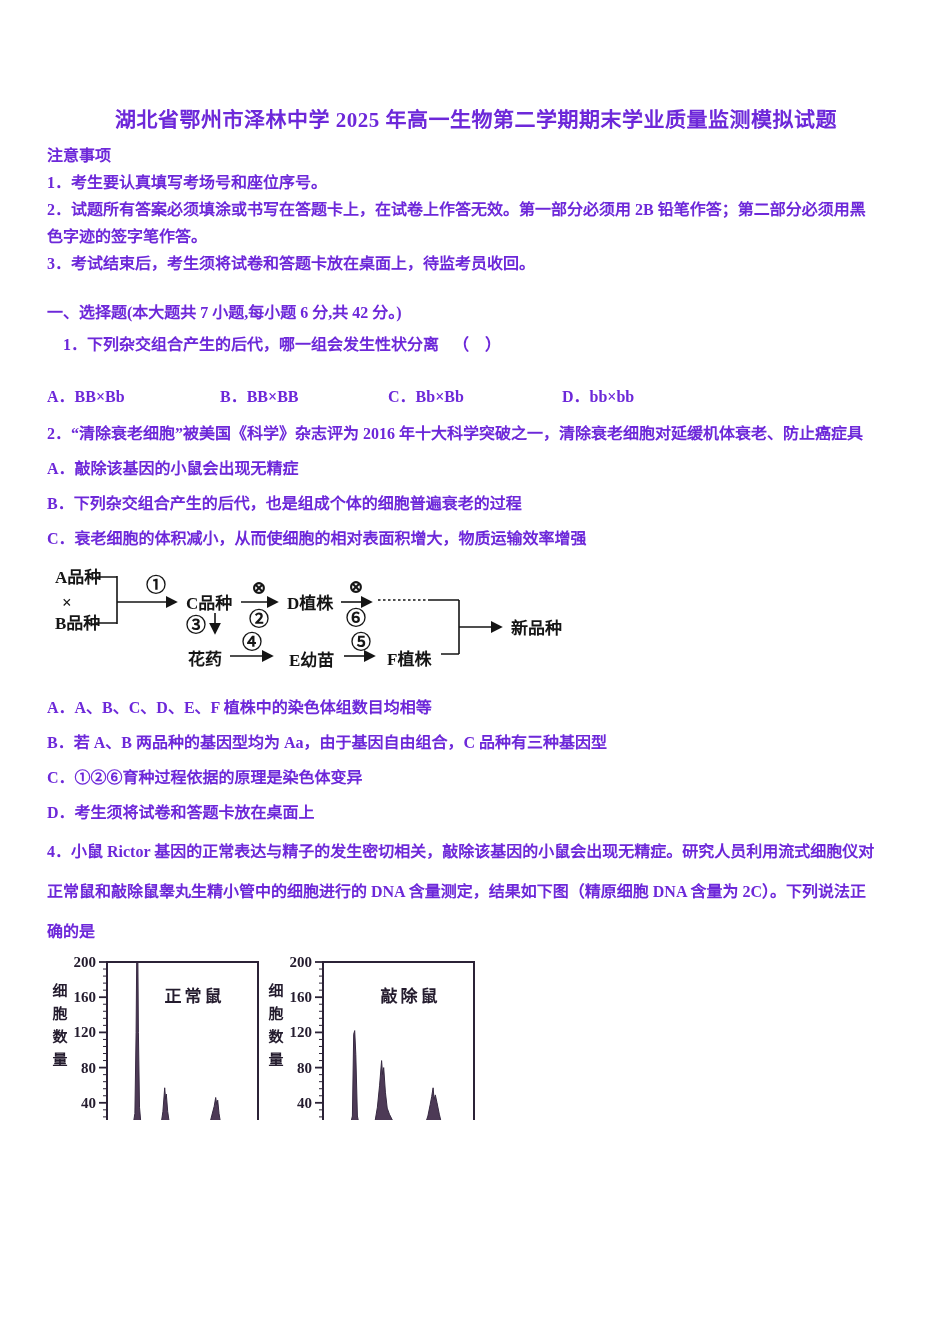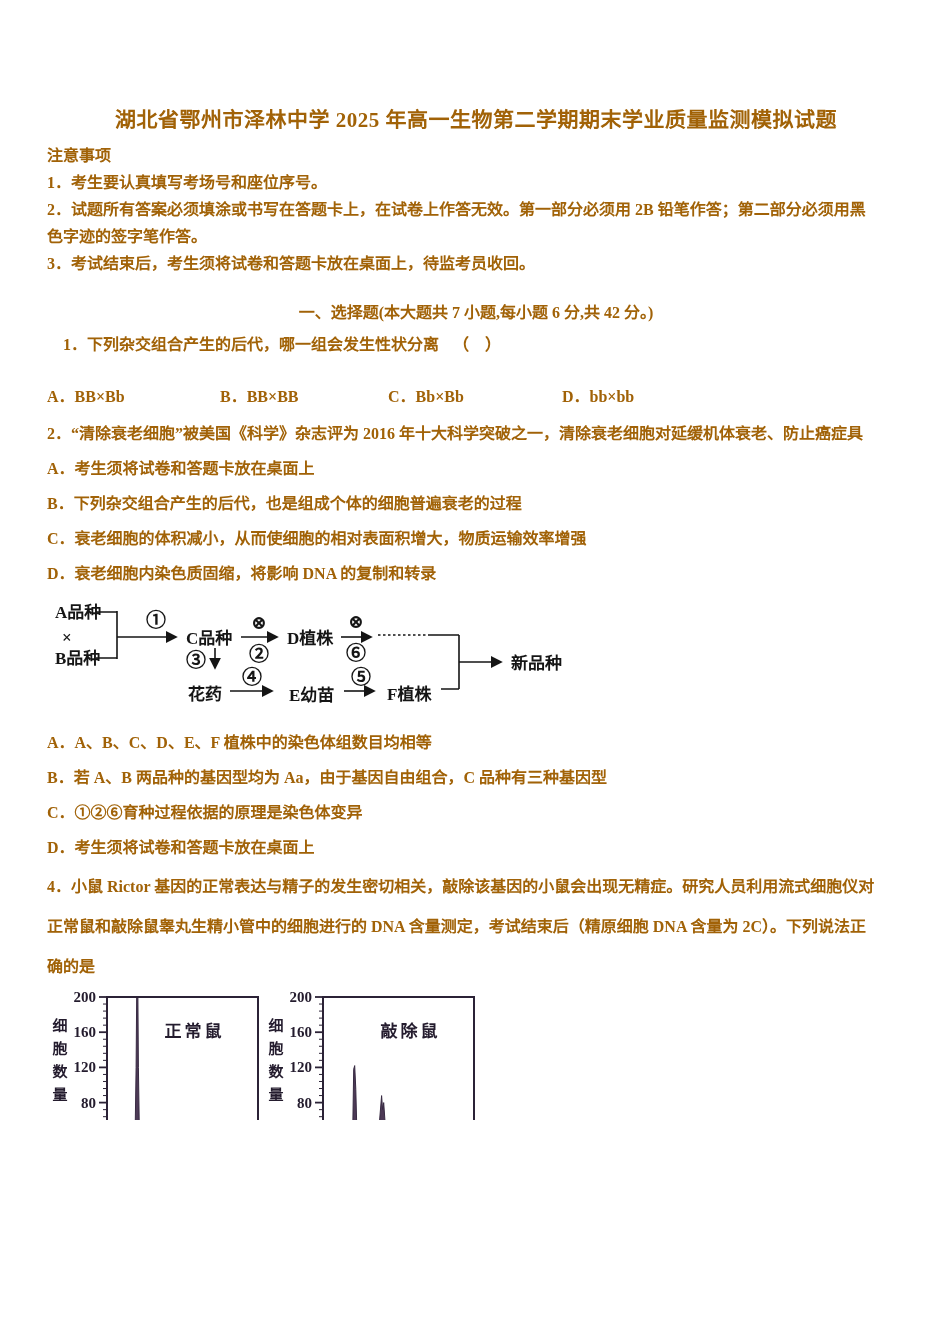--- a/index.html
+++ b/index.html
@@ -5,34 +5,34 @@
   html,body{margin:0;padding:0;background:#ffffff;}
   .page{
     position:relative;
     width:950px;height:1120px;
     background:#ffffff;
     overflow:hidden;
     box-sizing:border-box;
     padding:106px 45px 0 47px;
     font-family:"Liberation Serif","DejaVu Serif",serif;
     font-weight:700;
-    color:#a16207;
+    color:#6d28d9;
     font-size:16px;
   }
   .title{
     font-size:21px;
     line-height:28px;
     text-align:center;
     margin:0 0 8px 0;
     font-weight:700;
     letter-spacing:0.5px;
   }
   .notice{margin-top:0;}
   .notice .line{line-height:27px;white-space:nowrap;}
-  .section-heading{margin-top:22px;line-height:27px;white-space:nowrap;text-align:center;}
+  .section-heading{margin-top:22px;line-height:27px;white-space:nowrap;}
   .q1-stem{margin-top:5px;line-height:27px;white-space:nowrap;margin-left:16px;}
   .q1-bracket{margin-left:14px;}
   .q1-options{margin-top:5px;line-height:27px;white-space:nowrap;}
   .q1-options .opt{display:inline-block;}
   .q1-options .opt:nth-child(1){width:169px;}
   .q1-options .opt:nth-child(2){width:164px;}
   .q1-options .opt:nth-child(3){width:170px;margin-top:20px;}
   .q2-block{margin-top:6px;}
   .q2-block .line{line-height:35px;white-space:nowrap;}
   .q3-stem{margin-top:4px;line-height:27px;white-space:nowrap;}
@@ -68,24 +68,23 @@
   </div>
   <div class="q1-options">
     <span class="opt">A．BB×Bb</span>
     <span class="opt">B．BB×BB</span>
     <span class="opt">C．Bb×Bb</span>
     <span class="opt">D．bb×bb</span>
   </div>
 
   <div class="q2-block">
     <div class="line">2．“清除衰老细胞”被美国《科学》杂志评为 2016 年十大科学突破之一，清除衰老细胞对延缓机体衰老、防止癌症具</div>
-    <div class="line">A．考生须将试卷和答题卡放在桌面上</div>
+    <div class="line">A．敲除该基因的小鼠会出现无精症</div>
     <div class="line">B．下列杂交组合产生的后代，也是组成个体的细胞普遍衰老的过程</div>
     <div class="line">C．衰老细胞的体积减小，从而使细胞的相对表面积增大，物质运输效率增强</div>
-    <div class="line">D．衰老细胞内染色质固缩，将影响 DNA 的复制和转录</div>
   </div>
 
 
   <div class="diagram-wrap">
     <svg class="diagram-svg" width="530" height="108" viewBox="47 632 530 108">
       <defs>
         <marker id="arr" viewBox="0 0 10 10" refX="8.5" refY="5" markerWidth="7.5" markerHeight="7.5" orient="auto-start-reverse">
           <path d="M0,0 L10,5 L0,10 z" fill="#151515"></path>
         </marker>
       </defs>
@@ -128,21 +127,21 @@
 
   <div class="q3-options">
     <div class="line">A．A、B、C、D、E、F 植株中的染色体组数目均相等</div>
     <div class="line">B．若 A、B 两品种的基因型均为 Aa，由于基因自由组合，C 品种有三种基因型</div>
     <div class="line">C．①②⑥育种过程依据的原理是染色体变异</div>
     <div class="line">D．考生须将试卷和答题卡放在桌面上</div>
   </div>
 
   <div class="q4-block">
     <div class="line">4．小鼠 Rictor 基因的正常表达与精子的发生密切相关，敲除该基因的小鼠会出现无精症。研究人员利用流式细胞仪对</div>
-    <div class="line">正常鼠和敲除鼠睾丸生精小管中的细胞进行的 DNA 含量测定，考试结束后（精原细胞 DNA 含量为 2C）。下列说法正</div>
+    <div class="line">正常鼠和敲除鼠睾丸生精小管中的细胞进行的 DNA 含量测定，结果如下图（精原细胞 DNA 含量为 2C）。下列说法正</div>
     <div class="line">确的是</div>
   </div>
 
   <div class="charts-row">
     <svg class="cyto" width="212" height="228" viewBox="0 0 212 228">
         <defs>
           <clipPath id="plotclip0">
             <rect x="58" y="10" width="151" height="176"></rect>
           </clipPath>
         </defs>

